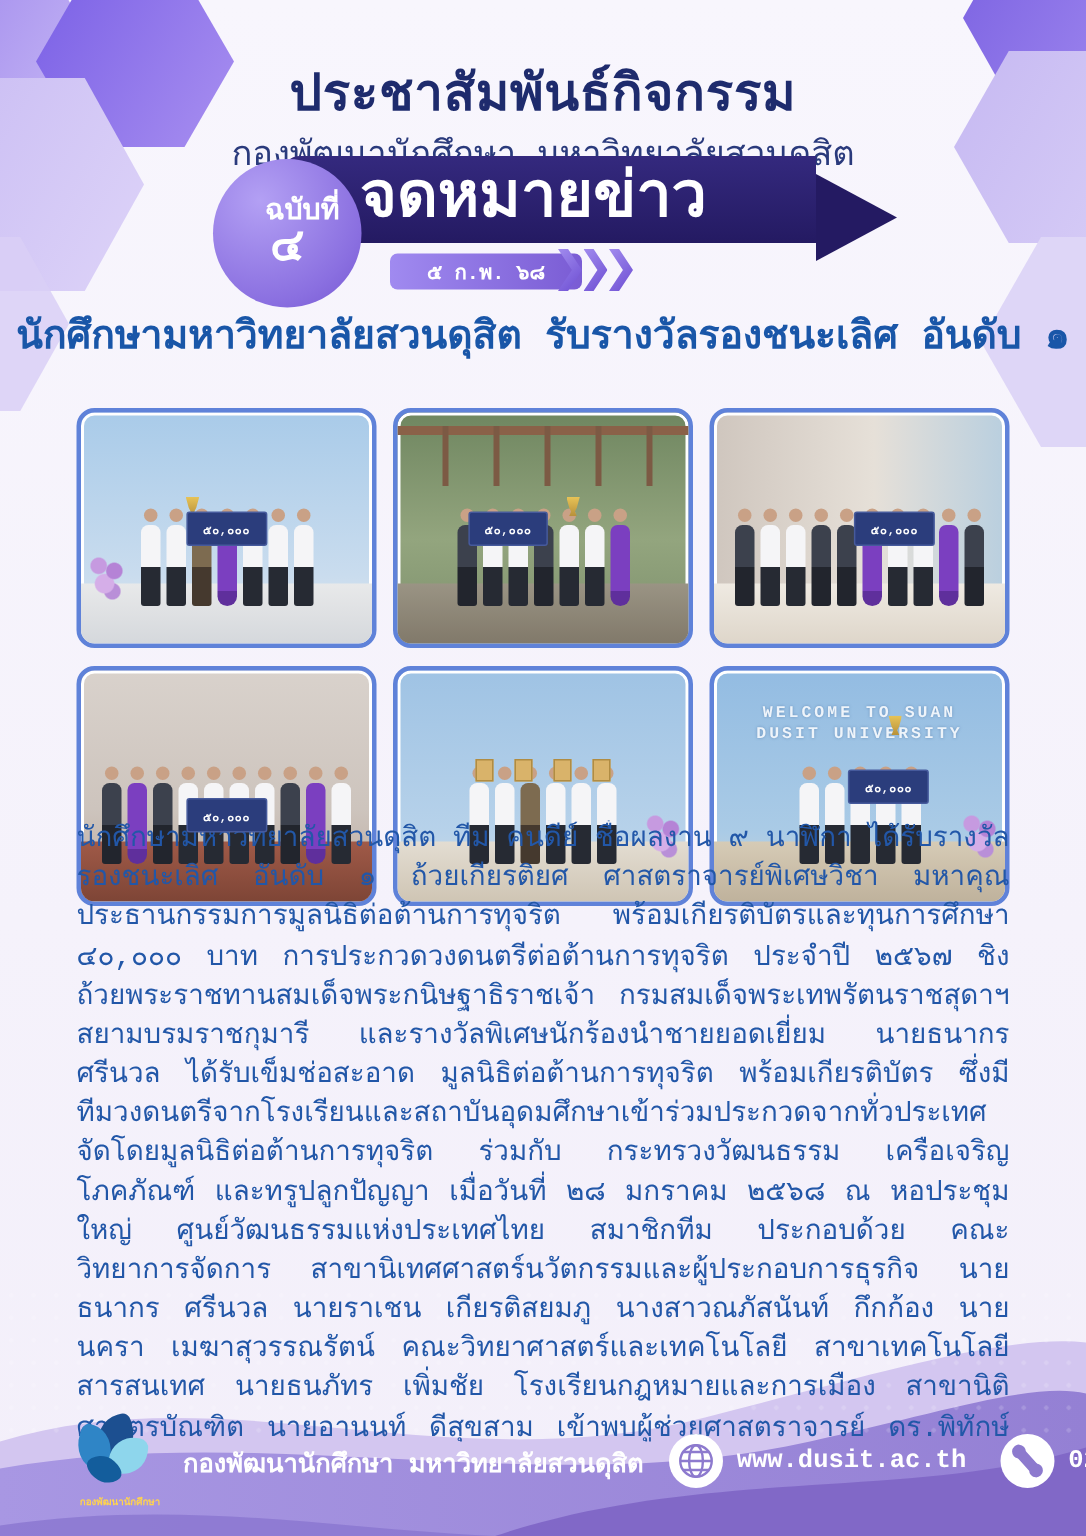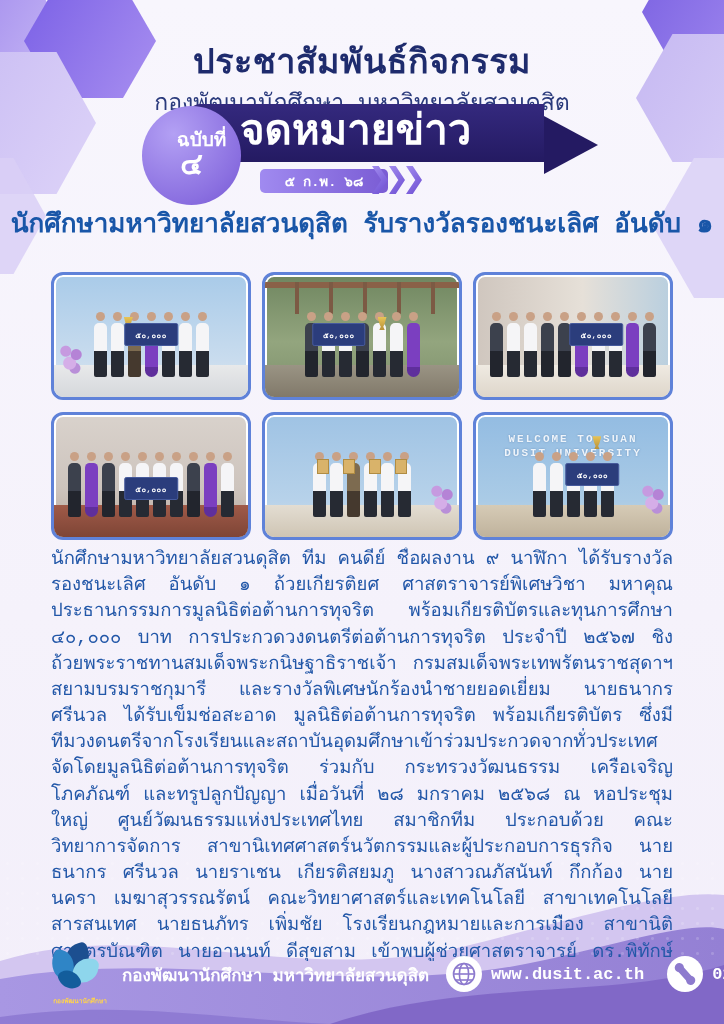--- a/index.html
+++ b/index.html
@@ -43,21 +43,21 @@
     background:linear-gradient(135deg,#a18bee,#6c4dd2);
     clip-path:polygon(0 0,42% 0,100% 50%,42% 100%,0 100%,58% 50%);}
   
   .headline1{position:absolute; left:0; top:202px; width:100%; text-align:center;
     font-size:26px; font-weight:800; color:#1956a8;}
   .headline2{position:absolute; left:0; top:238px; width:100%; text-align:center;
     font-size:21px; font-weight:500; color:#2f66b0;}
   
   .grid{position:absolute; left:51px; top:272px; width:622px;
     display:grid; grid-template-columns:repeat(3,1fr); gap:12px 11px;}
-  .photo{position:relative; height:128px; border:3px solid #5f82d9; border-radius:12px;
+  .photo{position:relative; height:160px; border:3px solid #5f82d9; border-radius:12px;
     overflow:hidden; box-sizing:border-box; box-shadow:0 0 0 2px #ffffff inset;}
   .photo::after{content:""; position:absolute; left:0; right:0; bottom:0; height:26%;}
   .p1{background:linear-gradient(180deg,#a9cbe9 0%,#c9dcee 70%,#e2e7ec 100%);}
   .p1::after{background:linear-gradient(180deg,#e8e9ea,#d5d8dc);}
   .p2{background:linear-gradient(180deg,#6f8660 0%,#93a57e 55%,#7d8f6c 100%);}
   .p2::after{background:linear-gradient(180deg,#9a9484,#81796a);}
   .p3{background:linear-gradient(90deg,#cfc6be 0%,#e6e0d8 55%,#b9cfdf 100%);}
   .p3::after{background:linear-gradient(180deg,#efeae2,#ded6ca);}
   .p4{background:linear-gradient(180deg,#d9d2cc 0%,#cdc4bd 60%,#b9a89c 100%);}
   .p4::after{background:linear-gradient(180deg,#a05a48,#7e4536);}

